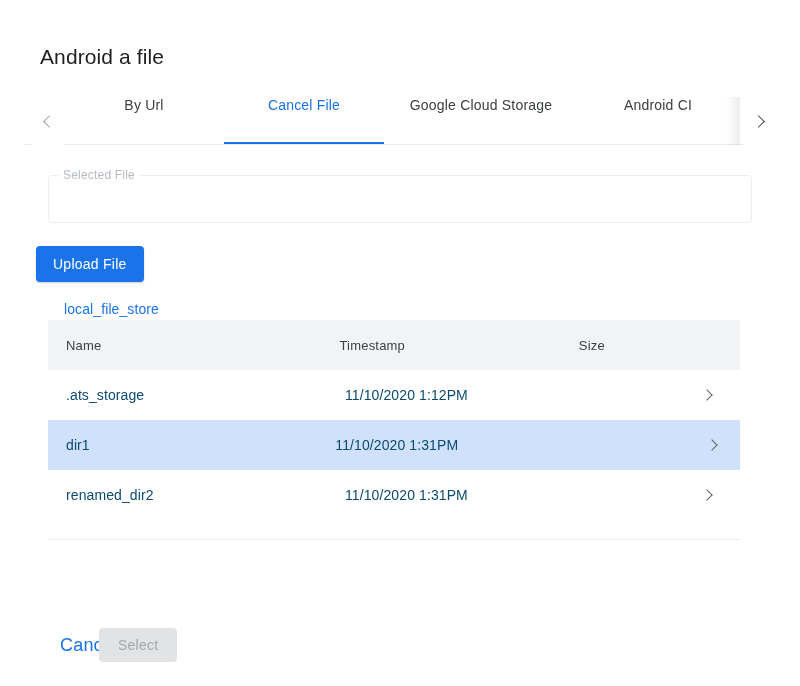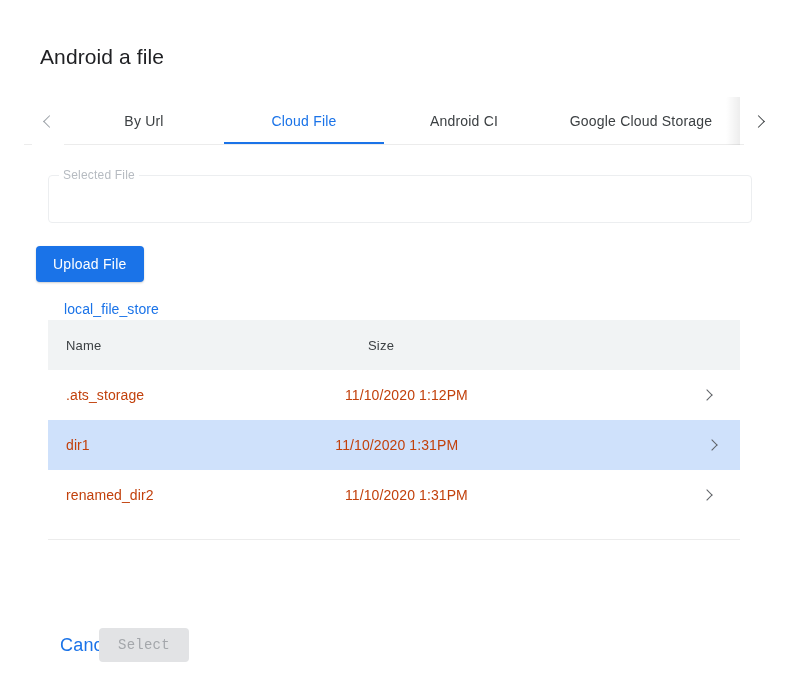--- a/index.html
+++ b/index.html
@@ -77,21 +77,21 @@
     height: 48px;
     align-items: center;
   }
   .tab-strip::after {
     content: "";
   }
   .tab {
     flex: 0 0 auto;
     height: 48px;
     display: flex;
-    align-items: center;
+    align-items: flex-start;
     justify-content: center;
     font-size: 14px;
     color: #3c4043;
     letter-spacing: 0.2px;
     position: relative;
     padding: 0 16px;
     cursor: pointer;
     white-space: nowrap;
   }
   .tab.w1 { width: 160px; }
@@ -226,21 +226,21 @@
   .row {
     height: 50px;
     display: flex;
     align-items: center;
     cursor: pointer;
     background: #ffffff;
   }
   .row.selected { background: #cfe1fb; gap: 40px; }
   .td {
     font-size: 14px;
-    color: #c2410c;
+    color: #0c4a6e;
     letter-spacing: 0.1px;
   }
   .row-chev {
     width: 8px;
     height: 8px;
     border-right: 1.5px solid #5f6368;
     border-bottom: 1.5px solid #5f6368;
     transform: rotate(-45deg);
     margin-left: -3px;
   }
@@ -269,21 +269,21 @@
   .select-btn {
     position: absolute;
     left: 99px;
     top: 628px;
     height: 34px;
     padding: 0 19px;
     border: none;
     border-radius: 4px;
     background: #e2e3e5;
     color: #a4a7ab;
-    font-family: Liberation Mono, monospace;
+    font-family: Liberation Sans, sans-serif;
     font-size: 14px;
     font-weight: 500;
     letter-spacing: 0.25px;
     cursor: default;
   }
 </style>
 </head>
 <body>
 
 <div class="dialog">
@@ -295,27 +295,27 @@
     <div class="tab-scroll-btn left">
       <span class="chev left-dir"></span>
     </div>
 
     <div class="tab-strip-wrap">
       <div class="tab-strip">
         <div class="tab w1">
           <span>By Url</span>
         </div>
         <div class="tab w2 active">
-          <span>Cloud File</span>
+          <span>Cancel File</span>
+        </div>
+        <div class="tab w4">
+          <span>Google Cloud Storage</span>
         </div>
         <div class="tab w3">
           <span>Android CI</span>
-        </div>
-        <div class="tab w4">
-          <span>Google Cloud Storage</span>
         </div>
       </div>
       <div class="tab-fade"></div>
     </div>
 
     <div class="tab-scroll-btn right">
       <span class="chev right-dir"></span>
     </div>
   </div>
   <div class="tab-bar-underline"></div>
@@ -326,20 +326,21 @@
     <input class="field-input" type="text" value="" placeholder="" style="">
   </div>
 
   <button class="upload-btn">Upload File</button>
 
   <div class="breadcrumb">local_file_store</div>
 
   <div class="table">
     <div class="thead">
       <div class="th col-name">Name</div>
+      <div class="th col-time">Timestamp</div>
       <div class="th col-size">Size</div>
       <div class="col-chev"></div>
     </div>
 
     <div class="row">
       <div class="td col-name">.ats_storage</div>
       <div class="td col-time">11/10/2020 1:12PM</div>
       <div class="td col-size"></div>
       <div class="col-chev">
         <span class="row-chev"></span>

